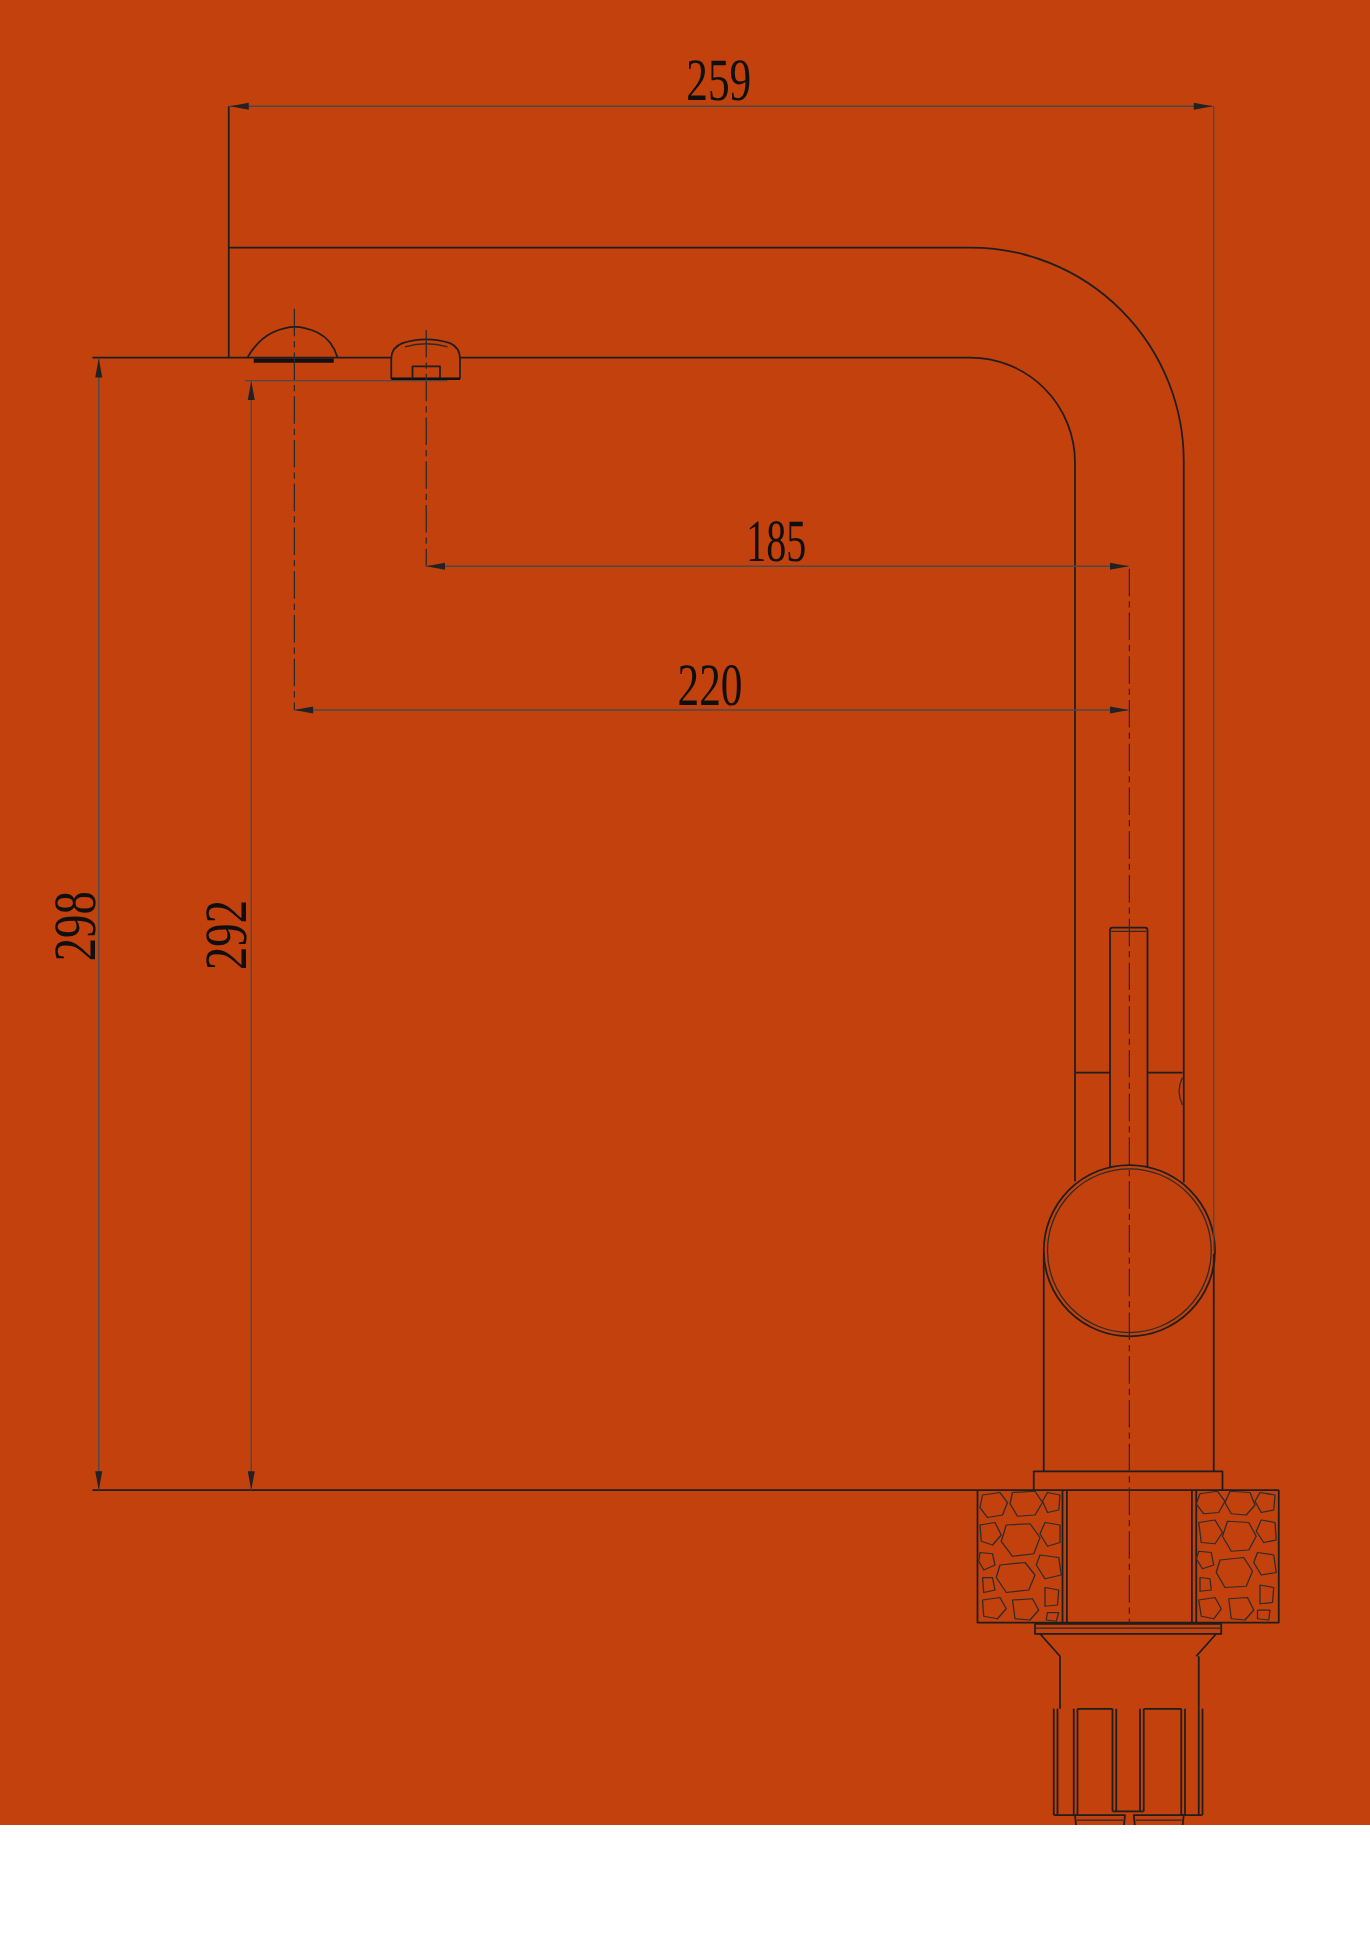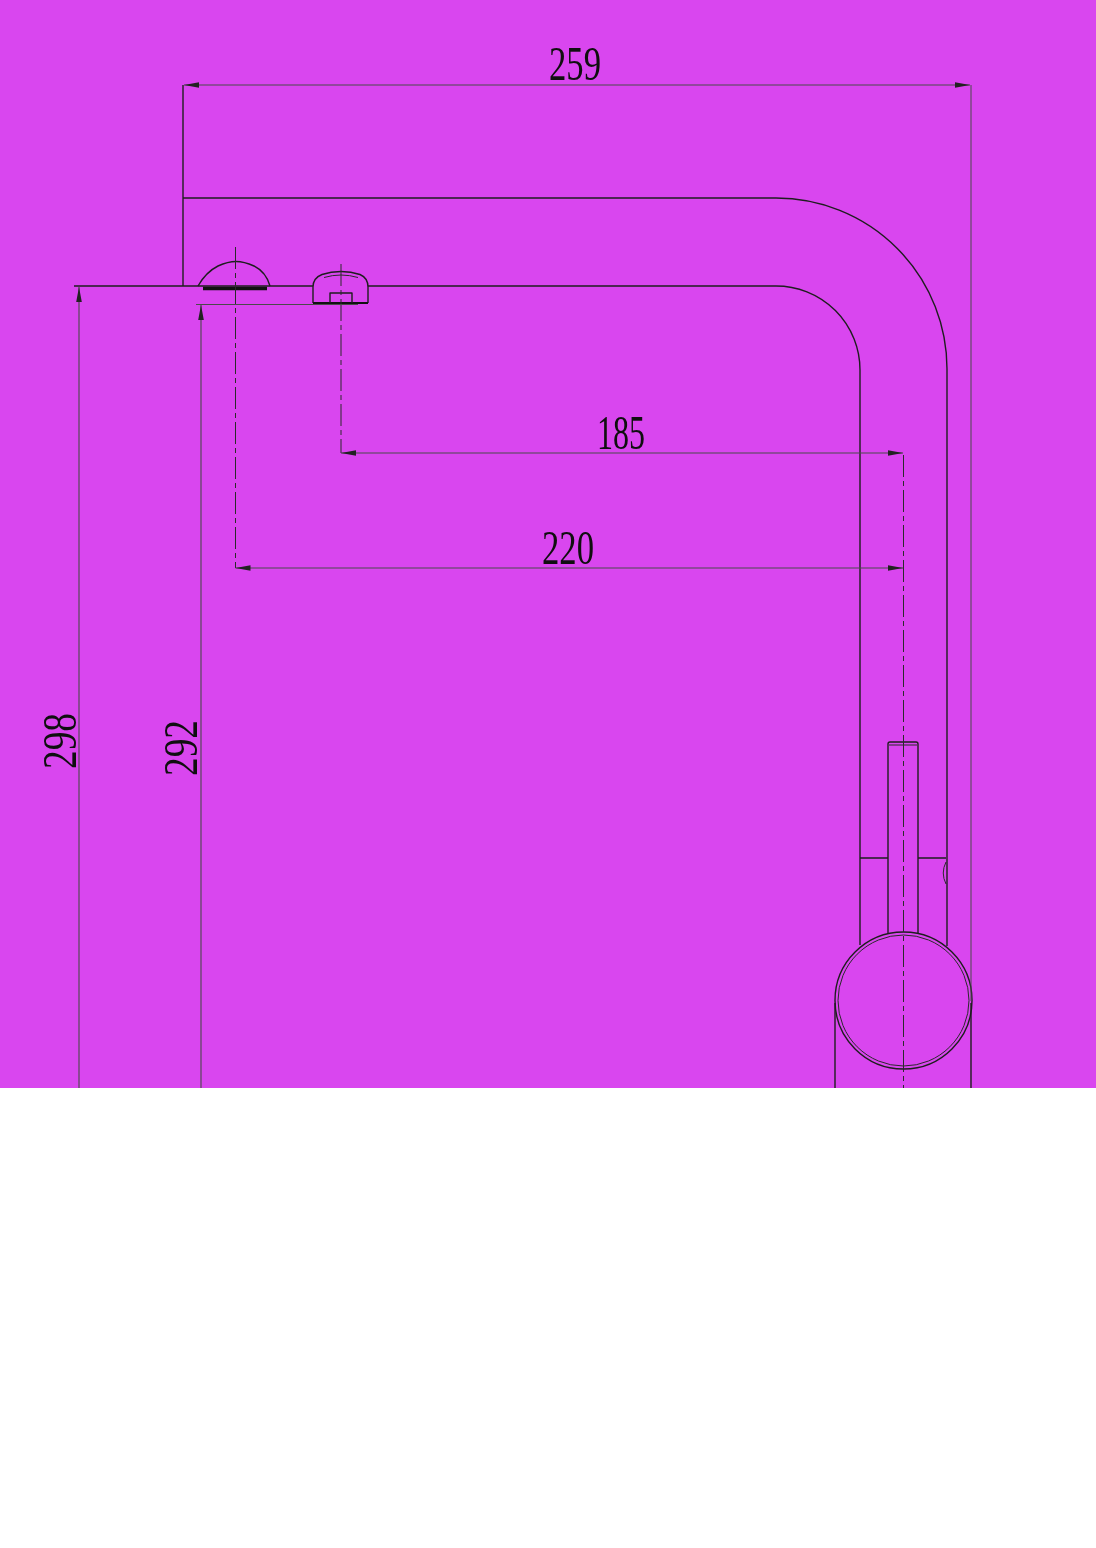--- a/index.html
+++ b/index.html
@@ -1,17 +1,17 @@
 <!DOCTYPE html>
 <html><head>
 <meta charset="utf-8">
 <title>Faucet Dimensional Drawing</title>
 <style>
   html,body{margin:0;padding:0;background:#ffffff;}
-  .page{position:relative;width:1096px;height:1088px;background:#d946ef;overflow:hidden;
+  .page{position:relative;width:1096px;height:1460px;background:#c2410c;overflow:hidden;
         font-family:"Liberation Serif", serif;}
   svg{display:block}
   .outline{stroke:#1e1e1e;stroke-width:1.4;fill:none;stroke-linecap:butt;stroke-linejoin:round;}
   .outline-thin{stroke:#2a2a2a;stroke-width:1;fill:none;}
   .thickbar{stroke:#111;stroke-width:3.5;fill:none;}
   .capbottom{stroke:#111;stroke-width:2;fill:none;}
   .stone{stroke:#2c2c2c;stroke-width:1;fill:none;stroke-linejoin:round;}
   .dim{stroke:#4a4a4a;stroke-width:1.1;fill:none;}
   .ext{stroke:#4a4a4a;stroke-width:1;fill:none;}
   .cl{stroke:#2a2a2a;stroke-width:1;fill:none;stroke-dasharray:22 4 5 4;}

